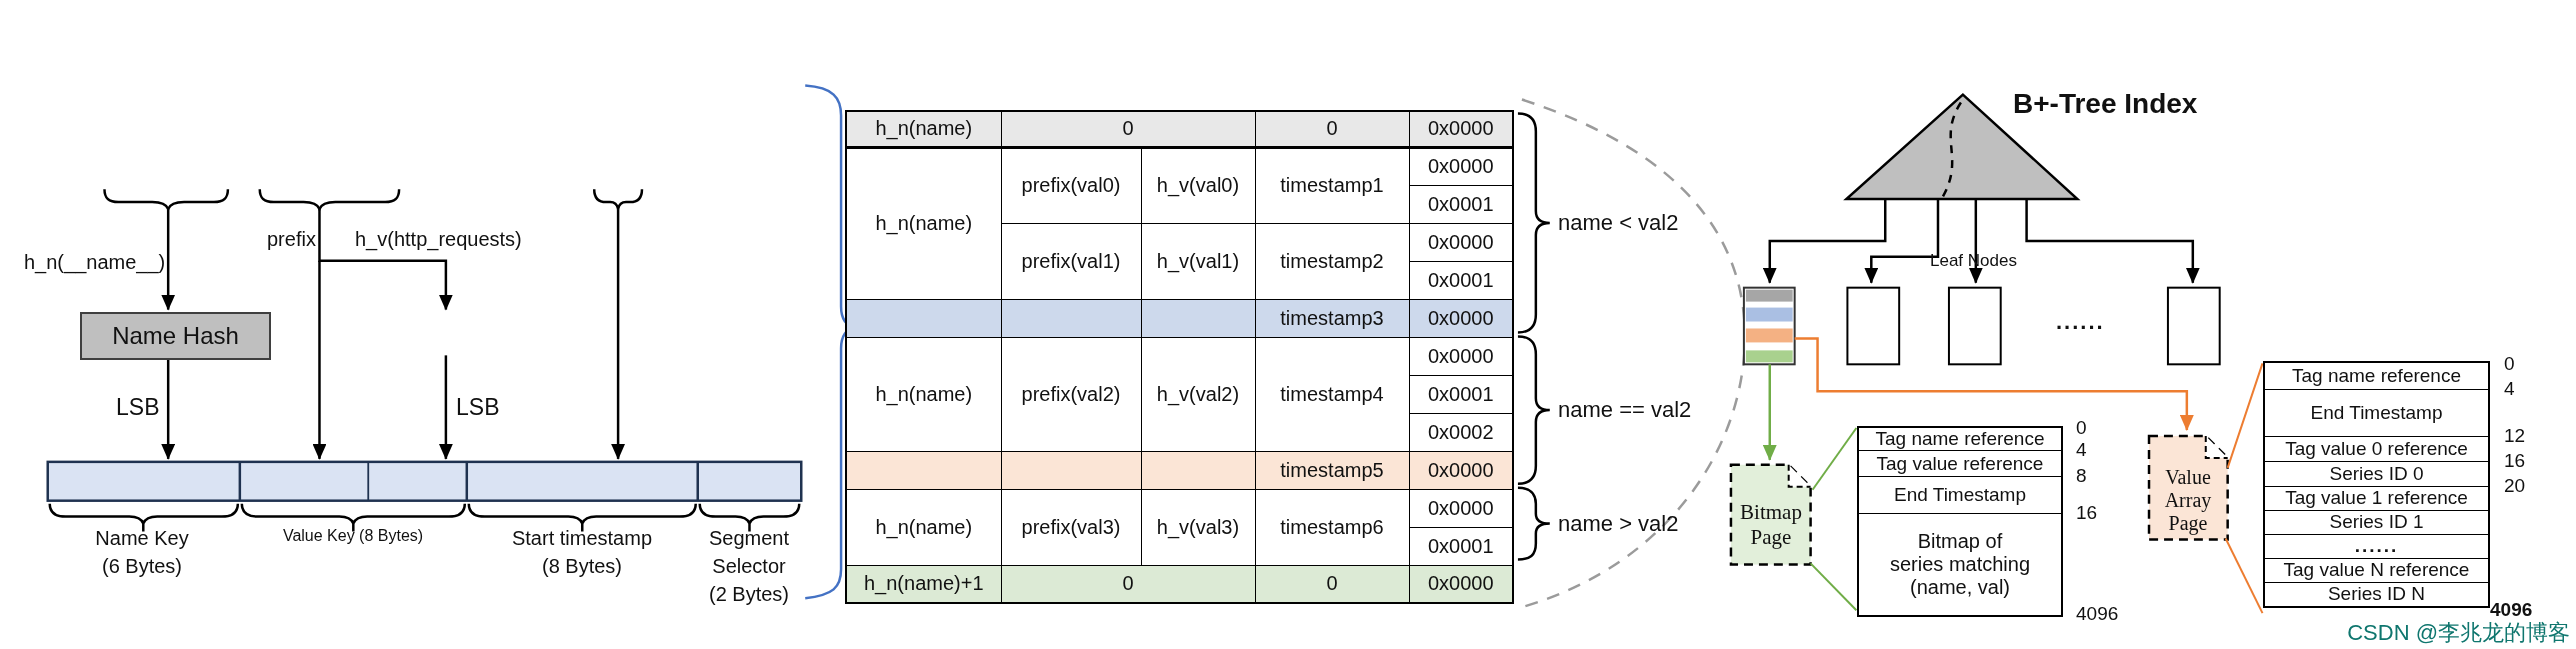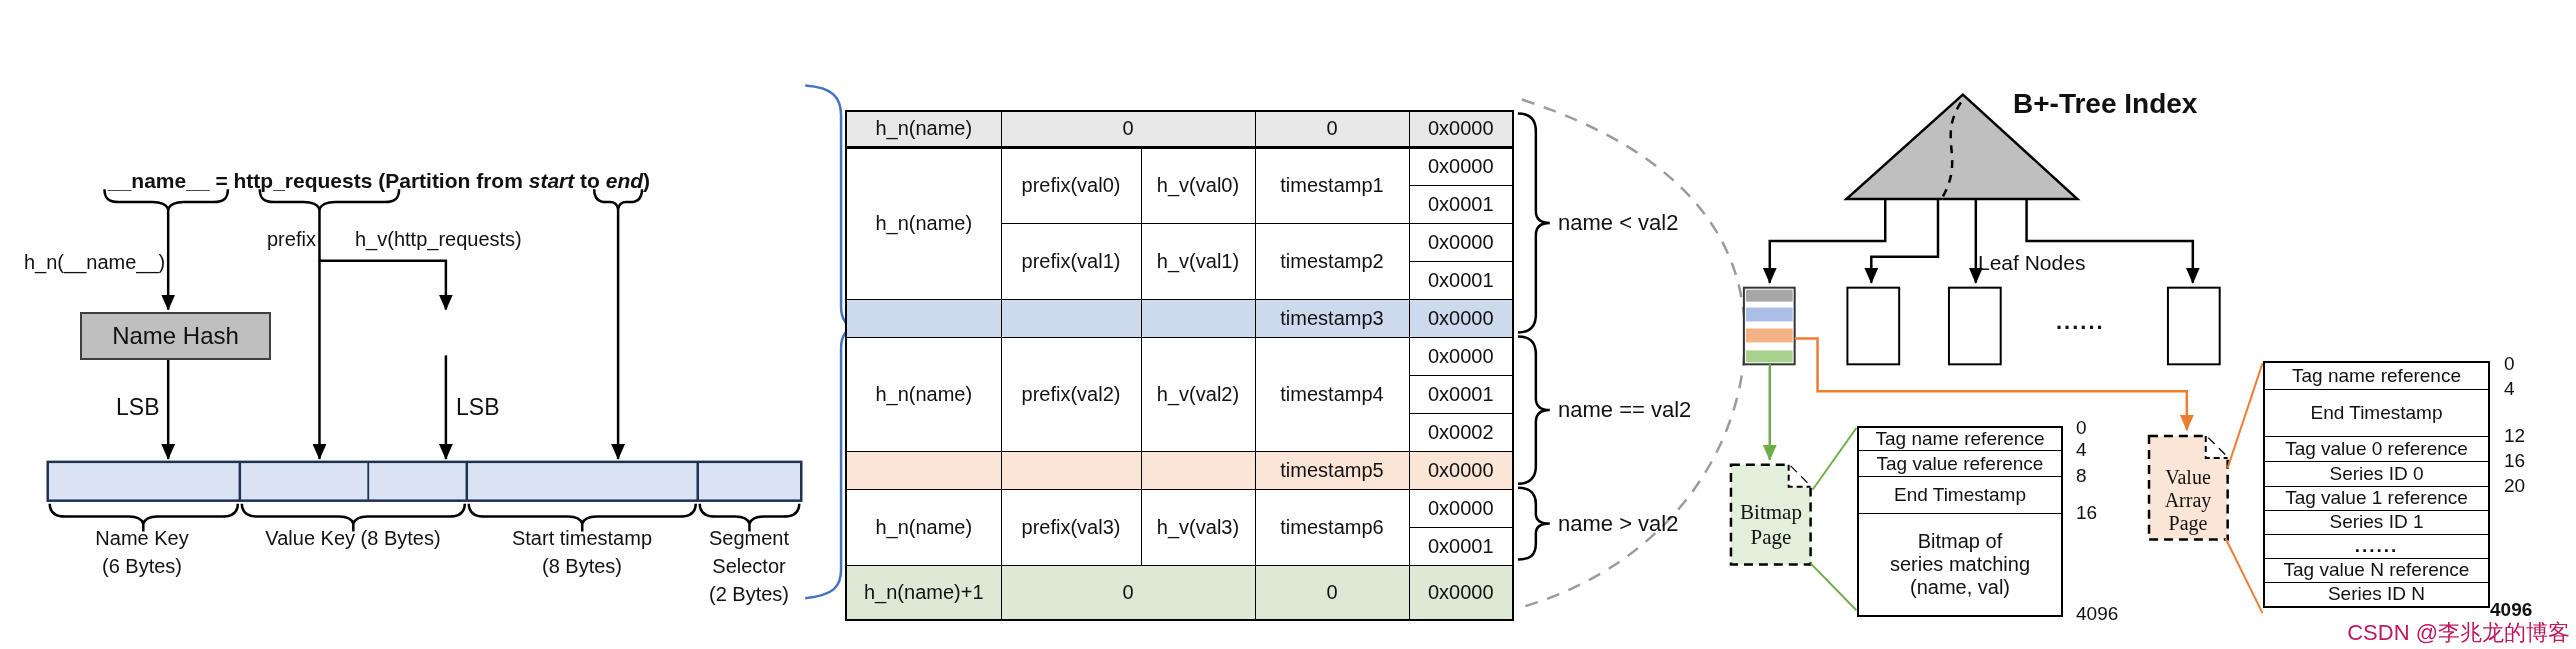--- a/index.html
+++ b/index.html
@@ -20,21 +20,21 @@
   table.ktable tr.hdr td{background:#e8e8e8;border-bottom:3px solid #000;}
   table.ktable tr.blue td{background:#cdd9ec;margin-left:44px;}
   table.ktable tr.orange td{background:#fbe5d6;}
   table.ktable tr.green td{background:#dcead5;}
   table.reftable{border:2px solid #000;}
   table.reftable td{font-size:19px;}
   .title{font-size:21px;font-weight:600;}
   .title .bi{font-weight:700;font-style:italic;}
   .offset{font-size:19px;}
   .rangelbl{font-size:22px;}
-  .watermark{position:absolute;right:6px;top:618px;font-size:22px;color:#be185d;}
+  .watermark{position:absolute;right:6px;top:618px;font-size:22px;color:#0f766e;}
 </style>
 </head>
 <body>
 
 <div class="stage">
 
   <svg class="layer" width="2576" height="649" viewBox="0 0 2586 652">
     <defs>
       <marker id="arrB" markerUnits="userSpaceOnUse" markerWidth="16" markerHeight="14" refX="15" refY="7" orient="auto">
         <path d="M0,0 L16,7 L0,14 Z" fill="#000"></path>
@@ -103,38 +103,35 @@
     <line x1="1820" y1="492" x2="1864" y2="430" stroke="#70ad47" stroke-width="2"></line>
     <line x1="1818" y1="566" x2="1864" y2="613" stroke="#70ad47" stroke-width="2"></line>
 
     <path d="M1802,340 L1825,340 L1825,393 L2196,393 L2196,432" fill="none" stroke="#ed7d31" stroke-width="2.5" marker-end="url(#arrO)"></path>
     <path d="M2158,438 L2215,438 L2237,460 L2237,542 L2158,542 Z" fill="#fbe5d6" stroke="#000" stroke-width="2.5" stroke-dasharray="9 6"></path>
     <path d="M2215,438 L2215,460 L2237,460" fill="#ffffff" stroke="#000" stroke-width="2" stroke-dasharray="6 4"></path>
     <line x1="2237" y1="470" x2="2272" y2="365" stroke="#ed7d31" stroke-width="2"></line>
     <line x1="2235" y1="541" x2="2272" y2="616" stroke="#ed7d31" stroke-width="2"></line>
   </svg>
 
-  <div class="lbl title" style="left:108px;top:169px;">
-    <span>__name__ = http_requests (Partition from </span><span class="bi">start</span><span> to </span><span class="bi">end</span><span>)</span>
-  </div>
 
   <div class="lbl" style="left:24px;top:251px;font-size:20px;">h_n(__name__)</div>
   <div class="lbl" style="left:267px;top:228px;font-size:20px;">prefix</div>
   <div class="lbl" style="left:355px;top:228px;font-size:20px;">h_v(http_requests)</div>
 
   <div class="hashbox" style="left:80px;top:312px;width:187px;height:44px;">
     <span>Name Hash</span>
   </div>
 
   <div class="lbl" style="left:116px;top:394px;font-size:23px;">LSB</div>
   <div class="lbl" style="left:456px;top:394px;font-size:23px;">LSB</div>
 
   <div class="lbl ctr" style="left:142px;top:527px;font-size:20px;">Name Key</div>
   <div class="lbl ctr" style="left:142px;top:555px;font-size:20px;">(6 Bytes)</div>
-  <div class="lbl ctr" style="left:353px;top:527px;font-size:20px;">Value Key (8 Bytes)</div>
+  <div class="lbl ctr" style="left:353px;top:527px;font-size:16px;">Value Key (8 Bytes)</div>
   <div class="lbl ctr" style="left:582px;top:527px;font-size:20px;">Start timestamp</div>
   <div class="lbl ctr" style="left:582px;top:555px;font-size:20px;">(8 Bytes)</div>
   <div class="lbl ctr" style="left:749px;top:527px;font-size:20px;">Segment</div>
   <div class="lbl ctr" style="left:749px;top:555px;font-size:20px;">Selector</div>
   <div class="lbl ctr" style="left:749px;top:583px;font-size:20px;">(2 Bytes)</div>
 
   <table class="diagram ktable" style="left:845px;top:110px;width:667px;">
     <colgroup>
         <col style="width:155px">
         <col style="width:140px">
@@ -198,35 +195,35 @@
     <tr style="height:38px;">
       <td rowspan="2">h_n(name)</td>
       <td rowspan="2">prefix(val3)</td>
       <td rowspan="2">h_v(val3)</td>
       <td rowspan="2">timestamp6</td>
       <td>0x0000</td>
     </tr>
     <tr style="height:38px;">
       <td>0x0001</td>
     </tr>
-    <tr class="green" style="height:55px;">
+    <tr class="green" style="height:38px;">
       <td>h_n(name)+1</td>
       <td colspan="2">0</td>
       <td>0</td>
       <td>0x0000</td>
     </tr>
   </tbody>
     </table>
 
   <div class="lbl rangelbl vctr" style="left:1558px;top:223px;">name &lt; val2</div>
   <div class="lbl rangelbl vctr" style="left:1558px;top:410px;">name == val2</div>
   <div class="lbl rangelbl vctr" style="left:1558px;top:524px;">name &gt; val2</div>
 
   <div class="lbl" style="left:2013px;top:88px;font-size:28px;font-weight:600;">B+-Tree Index</div>
-  <div class="lbl" style="left:1978px;top:251px;font-size:21px;">Leaf Nodes</div>
+  <div class="lbl" style="left:1930px;top:251px;font-size:17px;">Leaf Nodes</div>
   <div class="lbl" style="left:2056px;top:309px;font-size:22px;font-weight:700;letter-spacing:2px;">......</div>
 
   <div class="lbl serif ctr" style="left:1771px;top:500px;font-size:21px;">Bitmap</div>
   <div class="lbl serif ctr" style="left:1771px;top:525px;font-size:21px;">Page</div>
 
   <table class="diagram reftable" style="left:1857px;top:426px;width:206px;">
     <tbody>
         <tr style="height:22px;">
           <td>Tag name reference</td>
         </tr>

